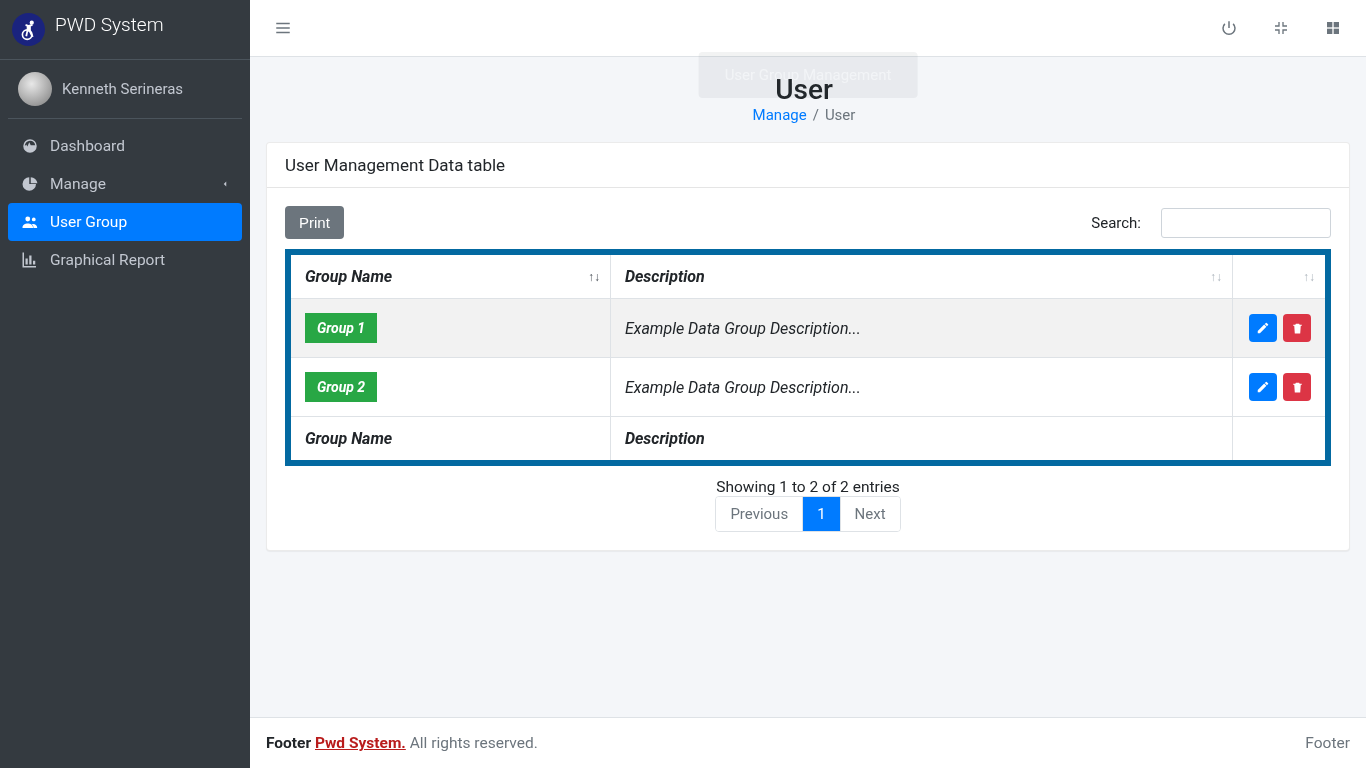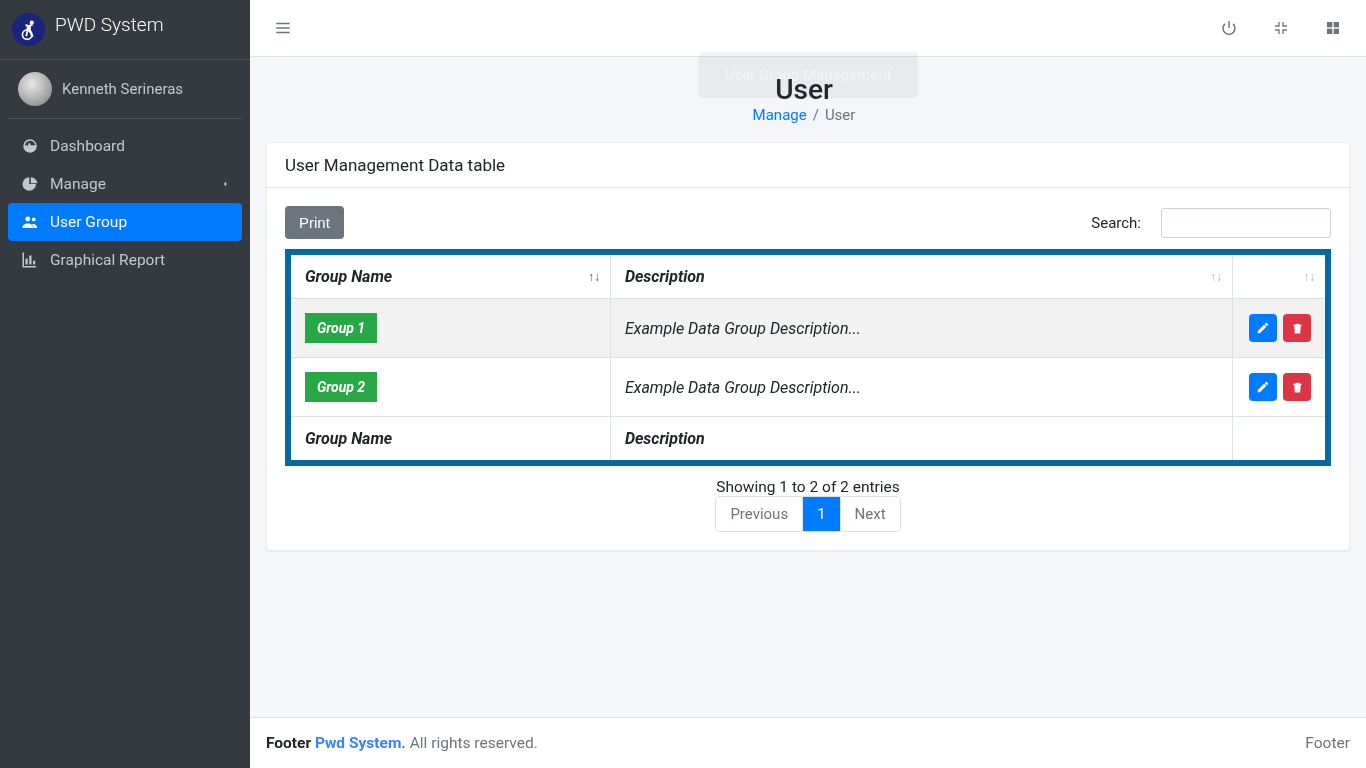--- a/index.html
+++ b/index.html
@@ -220,21 +220,21 @@
 
 
 .footer {
   background: #fff;
   border-top: 1px solid #dee2e6;
   padding: 16px 16px;
   display:flex; justify-content: space-between;
   color: #6c757d;
   font-size: 15.5px;
 }
-.footer strong.brand-link { color: #3b82f6; }
+.footer strong.brand-link { color: #b91c1c; text-decoration: underline; }
 .footer .left strong:first-child { color: #212529; }
 
 svg { display:block; }
 </style>
 </head>
 <body>
 
 <div class="layout">
 
   <aside class="sidebar">

